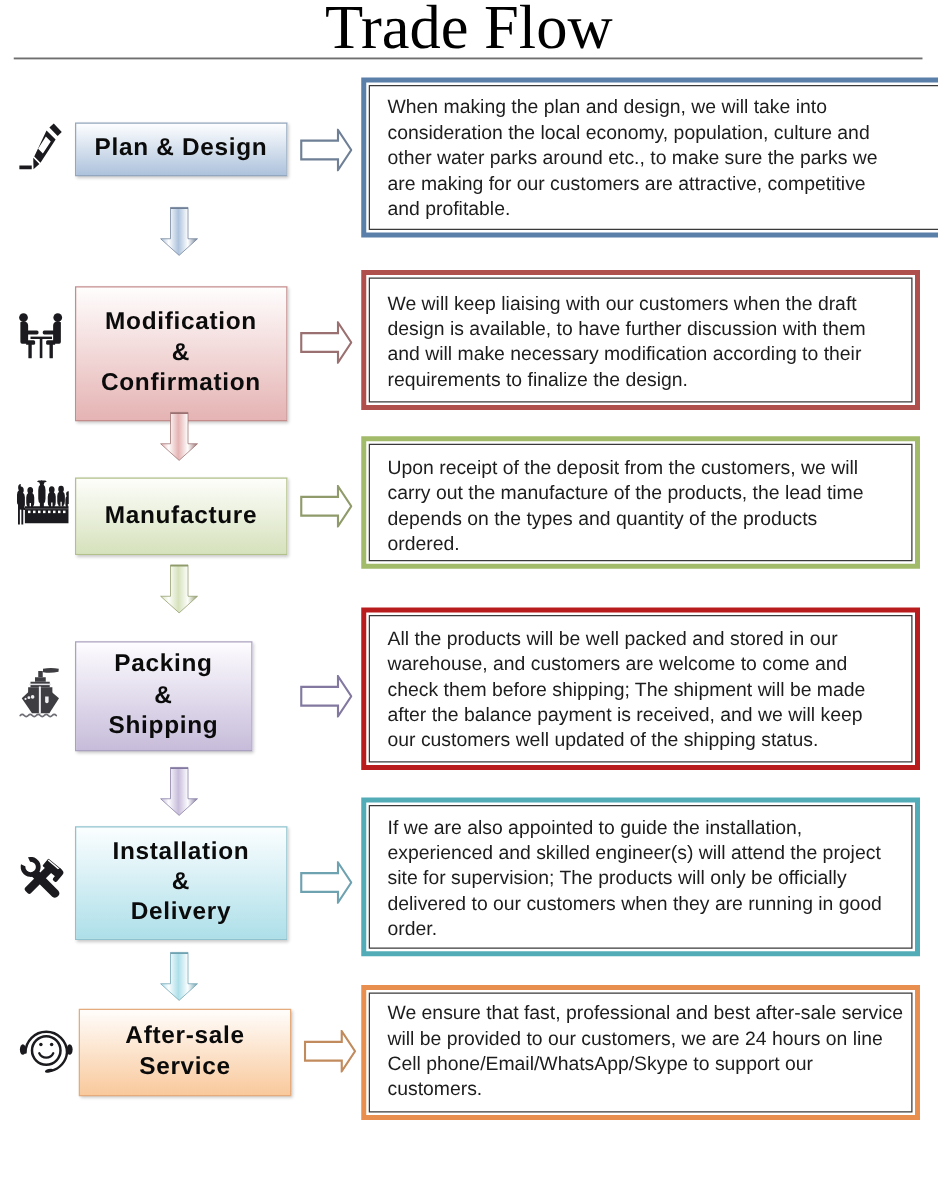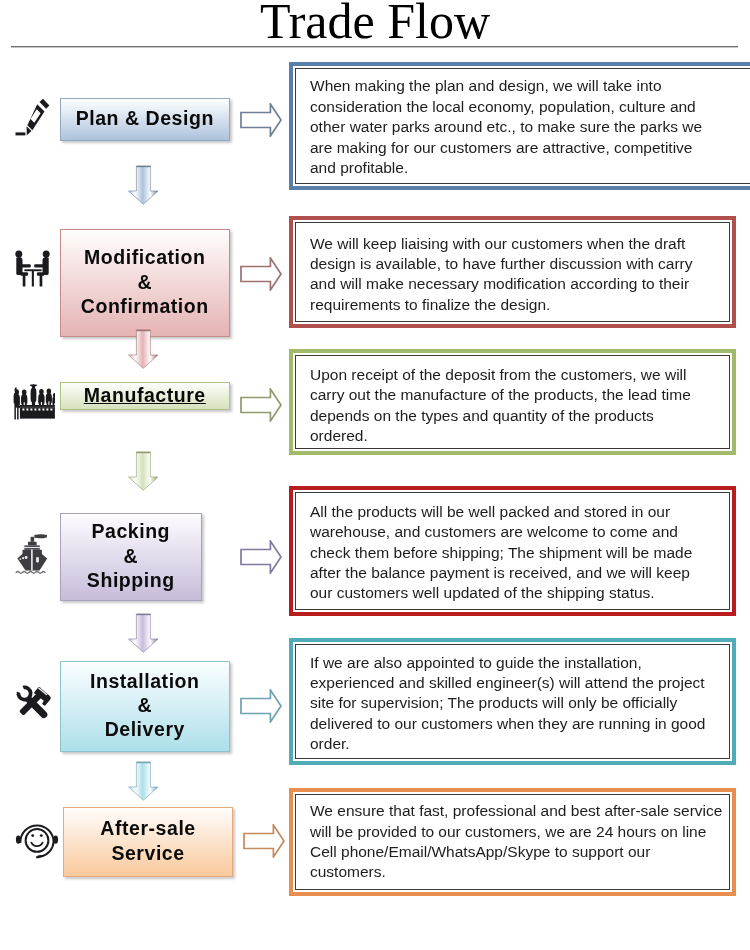--- a/index.html
+++ b/index.html
@@ -116,21 +116,21 @@
                 <stop offset="100%" stop-color="#9b7070"></stop>
               </linearGradient>
             </defs>
             <path d="M8.4,0.9 L22.4,0.9 L22.4,26.0 L30.0,26.0 L15.3,39.3 L0.5,26.0 L8.4,26.0 Z" fill="url(#dg1)" stroke="#9b7070" stroke-width="0.8" stroke-opacity="0.75" stroke-linejoin="miter"></path>
             <path d="M8.4,0.9 L22.4,0.9 L22.4,2.2 L8.4,2.2 Z" fill="#9b7070"></path>
           </svg></div>
         <div class="desc-box" style="left:289px;top:216px;width:447px;height:112px;border:4px solid #B0504D;">
           <div class="desc-inner">
             <div class="desc-text" style="top:10.5px;">
               <div>We will keep liaising with our customers when the draft</div>
-              <div>design is available, to have further discussion with carry</div>
+              <div>design is available, to have further discussion with them</div>
               <div>and will make necessary modification according to their</div>
               <div>requirements to finalize the design.</div>
             </div>
           </div>
         </div>
       </div>
       <div class="row">
         <div class="icon" style="left:11px;top:375px;width:44px;height:48px;"><svg viewBox="0 0 44 48" width="44" height="48">
             <g fill="#1b1b1f">
               <path d="M5.6 14.2 q2.4 0 2.4 2.9 q0 1.3 -0.6 2.1 q1.5 1.0 1.5 3.6 v5.9 q0.0 1.4 -0.7 2.1 l2.3 0.5 v2.0 l-2.9 -0.6 v11.8 h-1.5 v-11.8 l-1.2 -0.2 v12.0 h-1.5 v-15.7 q-0.8 -0.7 -0.8 -2.1 v-5.9 q0 -2.6 1.5 -3.6 q-0.6 -0.8 -0.6 -2.1 q0 -2.9 2.1 -2.9 z"></path>
@@ -146,21 +146,21 @@
                 <rect x="19.4" y="33.5" width="2.0" height="2.0"></rect>
                 <rect x="23.4" y="33.5" width="2.0" height="2.0"></rect>
                 <rect x="27.4" y="33.5" width="2.0" height="2.0"></rect>
                 <rect x="31.4" y="33.5" width="2.0" height="2.0"></rect>
                 <rect x="35.4" y="33.5" width="2.0" height="2.0"></rect>
                 <rect x="39.4" y="33.5" width="2.0" height="2.0"></rect>
               </g>
               <rect x="8.9" y="31.8" width="35.0" height="0.6" fill="#ffffff" opacity="0.35"></rect>
             </g>
           </svg></div>
-        <div class="label-box" style="left:59.5px;top:382px;width:170px;height:28px;background:linear-gradient(180deg,#fdfefb 0%,#d6e1bc 100%);border:1px solid #b2c189;box-shadow:1.5px 1.5px 2.5px rgba(0,0,0,0.22);text-decoration:underline;">
+        <div class="label-box" style="left:59.5px;top:382px;width:170px;height:62px;background:linear-gradient(180deg,#fdfefb 0%,#d6e1bc 100%);border:1px solid #b2c189;box-shadow:1.5px 1.5px 2.5px rgba(0,0,0,0.22);">
           <div class="lbl">
             <div>Manufacture</div>
           </div>
         </div>
         <div class="arr-right" style="left:240px;top:388px;width:42px;height:34px;"><svg viewBox="0 0 42 34" width="42" height="34" preserveAspectRatio="none">
             <path d="M1.0,9.5 L30.4,9.5 L30.4,1.0 L41.0,17.0 L30.4,33.0 L30.4,24.5 L1.0,24.5 Z" fill="#ffffff" stroke="#8f9b6b" stroke-width="1.7" stroke-linejoin="miter"></path>
           </svg></div>
         <div class="arr-down" style="left:128px;top:451px;width:30.5px;height:40px;"><svg viewBox="0 0 30.5 40" width="30.5" height="40" preserveAspectRatio="none">
             <defs>
               <linearGradient id="dg2" x1="0" y1="0" x2="1" y2="0">

